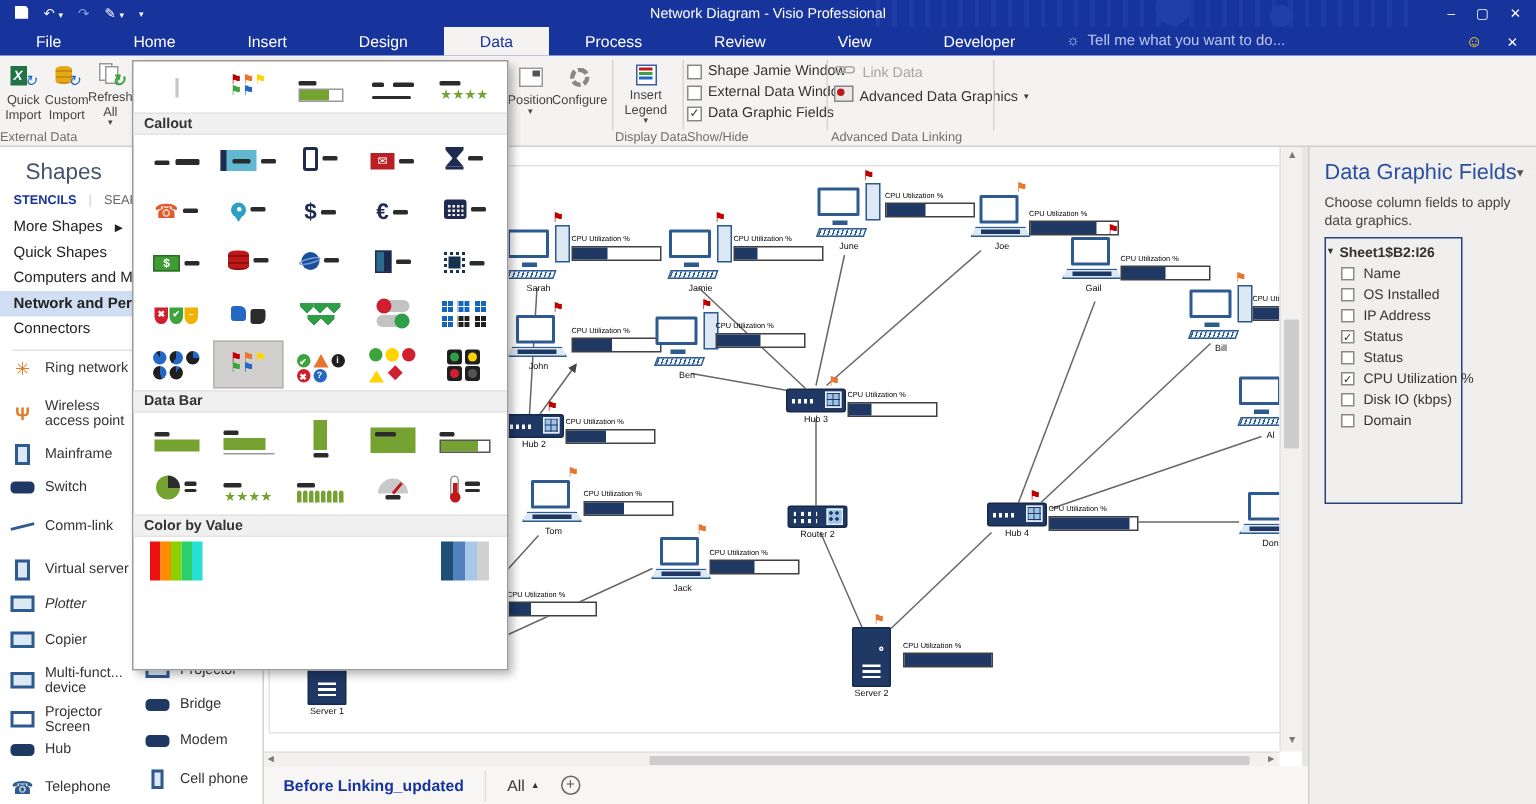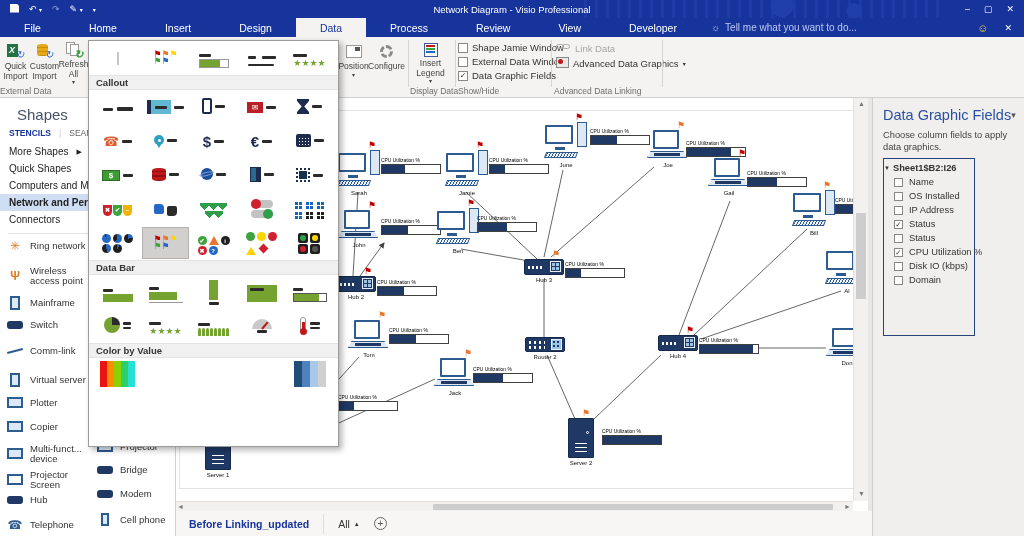--- a/index.html
+++ b/index.html
@@ -331,21 +331,21 @@
           <i style="width:16px;height:2px;background:#2e5b8f;transform:rotate(-14deg);display:inline-block"></i>
         </span>
         <span>Comm-link</span>
       </div>
       <div class="stitem" style="left: 6px; top: 276px;">
         <span class="stic">
           <i class="blk" style="width:10px;height:14px"></i>
         </span>
         <span>Virtual server</span>
       </div>
-      <div class="stitem" style="left: 6px; top: 300px;">
+      <div class="stitem" style="left: 6px; top: 300px; font-style: italic;">
         <span class="stic">
           <i class="blk" style="width:16px;height:11px"></i>
         </span>
         <span>Plotter</span>
       </div>
       <div class="stitem" style="left: 6px; top: 324px;">
         <span class="stic">
           <i class="blk" style="width:16px;height:11px"></i>
         </span>
         <span>Copier</span>

